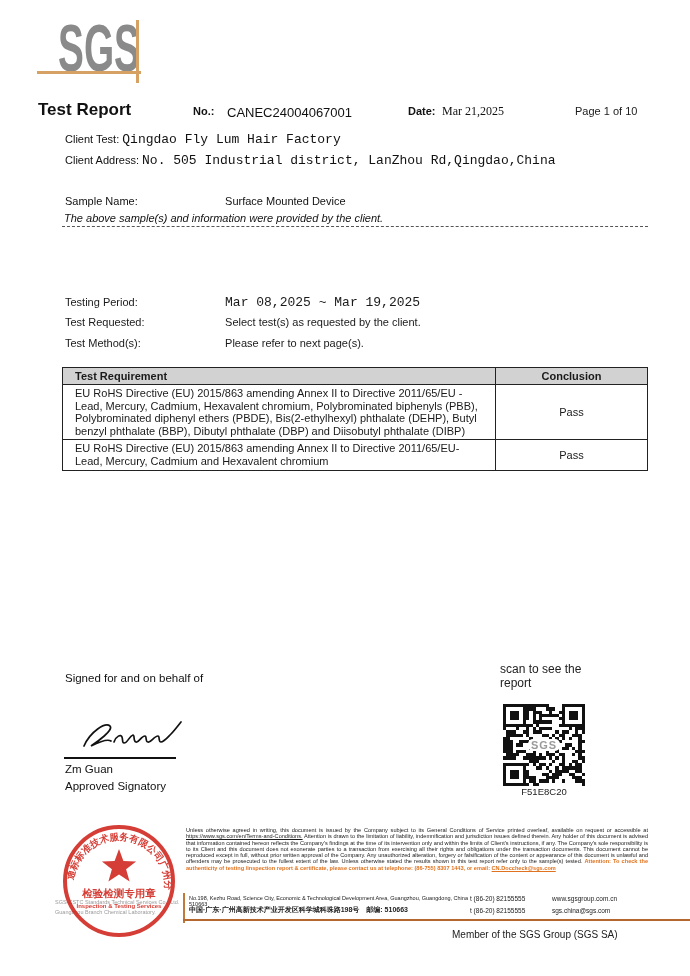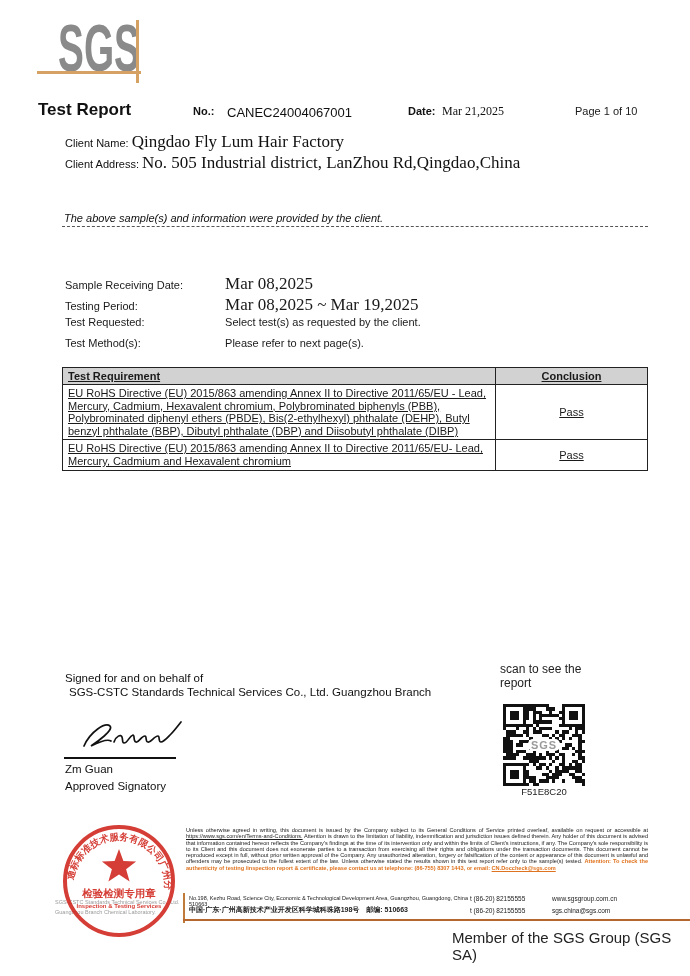--- a/index.html
+++ b/index.html
@@ -16,33 +16,33 @@
   .hdr { position:absolute; left:0; top:100px; width:690px; height:22px; }
   .hdr .title { position:absolute; left:38px; top:0; font-size:17px; font-weight:bold; color:#111; }
   .hdr .lbl { font-weight:bold; font-size:11px; color:#111; position:absolute; top:5px; }
   .hdr .val { font-size:13px; color:#111; position:absolute; top:5px; }
   .hdr .no-lbl { left:193px; } .hdr .no-val { left:227px; }
   .hdr .dt-lbl { left:408px; } .hdr .dt-val { left:442px; font-family:"Liberation Serif", serif; font-size:12px; top:4px; }
   .hdr .pg { left:575px; position:absolute; top:5px; font-size:11px; }
 
   
   .row-abs { position:absolute; font-size:11px; color:#111; }
-  .serif-v { font-family:Liberation Serif, serif; font-size:17px; }
+  .serif-v { font-family:Liberation Mono, monospace; font-size:13px; }
 
   
   .dashed { position:absolute; left:62px; top:226px; width:586px; border-top:1.5px dashed #555; }
 
   
   .info-row { position:absolute; left:65px; width:590px; font-size:11px; }
   .info-row .ilbl { display:inline-block; width:157px; }
   .info-row .ival { display:inline-block; }
 
   
   .req-table { position:absolute; left:62px; top:367px; width:586px; border-collapse:collapse; font-size:11px; }
-  .req-table th, .req-table td { border:1.4px solid #222; padding:1px 5px; vertical-align:middle;text-decoration:underline; }
+  .req-table th, .req-table td { border:1.4px solid #222; padding:1px 12px; vertical-align:middle; }
   .req-table th { background:#d2d2d2; text-align:left; font-size:11px; height:17px; }
   .req-table th.concl { text-align:center; width:152px; }
   .req-table td.req { line-height:12.6px; padding-top:2px; padding-bottom:2px; }
   .req-table td.pass { text-align:center; font-size:11px; }
 
   
   .sig-line { position:absolute; font-size:11.5px; color:#111; }
   .sig-underline { position:absolute; left:64px; top:757px; width:112px; height:2px; background:#111; }
   .sig-svg { position:absolute; left:78px; top:713px; }
 
@@ -62,21 +62,21 @@
   .legal .attn { color:#e0731f; font-weight:bold; }
   .legal .attn-lnk { color:#e0731f; font-weight:bold; text-decoration:underline; }
   .addr-vbar { position:absolute; left:183px; top:893px; width:2px; height:30px; background:#c07a3a; }
   .addr-en { position:absolute; left:189px; top:895px; width:280px; font-size:5.5px; color:#222; }
   .addr-cn { position:absolute; left:189px; top:905px; width:300px; font-size:7px; font-weight:bold; color:#222; }
   .phone1 { position:absolute; left:470px; top:895px; font-size:6.5px; color:#222; }
   .web    { position:absolute; left:552px; top:895px; font-size:6.5px; color:#222; }
   .phone2 { position:absolute; left:470px; top:907px; font-size:6.5px; color:#222; }
   .email  { position:absolute; left:552px; top:907px; font-size:6.5px; color:#222; }
   .foot-hline { position:absolute; left:183px; top:919px; width:507px; height:2px; background:#b5672f; }
-  .member { position:absolute; left:452px; top:929px; font-size:15px; color:#222; }
+  .member { position:absolute; left:452px; top:929px; font-size:10px; color:#222; }
 </style>
 </head>
 <body>
 
 <div class="page">
 
   <div class="logo-wrap">
     <svg width="120" height="70">
       <text x="4" y="55" font-size="66" font-weight="bold" fill="#8a8a8a" font-family="Liberation Sans, sans-serif" textLength="82" lengthAdjust="spacingAndGlyphs">SGS</text>
     </svg>
@@ -87,36 +87,36 @@
   <div class="hdr">
     <span class="title">Test Report</span>
     <span class="lbl no-lbl">No.:</span>
     <span class="val no-val">CANEC24004067001</span>
     <span class="lbl dt-lbl">Date:</span>
     <span class="val dt-val">Mar 21,2025</span>
     <span class="pg">Page 1 of 10</span>
   </div>
 
   <div class="row-abs" style="left:65px; top:132px;">
-    <span>Client Name:</span>
+    <span>Client Test:</span>
     <span class="serif-v">Qingdao Fly Lum Hair Factory</span>
   </div>
   <div class="row-abs" style="left:65px; top:153px;">
     <span>Client Address:</span>
     <span class="serif-v">No. 505 Industrial district, LanZhou Rd,Qingdao,China</span>
   </div>
 
+  <div class="row-abs" style="left:65px; top:195px;">
+    <span style="display:inline-block;width:157px;">Sample Name:</span>
+    <span>Surface Mounted Device</span>
+  </div>
   <div class="row-abs" style="left:64px; top:212px;font-style:italic;">The above sample(s) and information were provided by the client.</div>
 
   <div class="dashed"></div>
 
-  <div class="info-row" style="top:274px;">
-    <span class="ilbl">Sample Receiving Date:</span>
-    <span class="ival serif-v">Mar 08,2025</span>
-  </div>
   <div class="info-row" style="top:295px;">
     <span class="ilbl">Testing Period:</span>
     <span class="ival serif-v">Mar 08,2025 ~ Mar 19,2025</span>
   </div>
   <div class="info-row" style="top:316px;">
     <span class="ilbl">Test Requested:</span>
     <span class="ival">Select test(s) as requested by the client.</span>
   </div>
   <div class="info-row" style="top:337px;">
     <span class="ilbl">Test Method(s):</span>
@@ -136,21 +136,20 @@
         <td class="pass">Pass</td>
       </tr>
       <tr>
         <td class="req">EU RoHS Directive (EU) 2015/863 amending Annex II to Directive 2011/65/EU- Lead, Mercury, Cadmium and Hexavalent chromium</td>
         <td class="pass">Pass</td>
       </tr>
     </tbody>
   </table>
 
   <div class="sig-line" style="left:65px; top:672px;">Signed for and on behalf of</div>
-  <div class="sig-line" style="left:69px; top:686px;">SGS-CSTC Standards Technical Services Co., Ltd. Guangzhou Branch</div>
   <svg class="sig-svg" width="110" height="45" viewBox="0 0 110 45">
     <path d="M6 33 C12 19 27 9 32 13 C36 17 19 29 13 33 C21 29 30 26 33 28
              M36 29 C38 23 43 21 44 24 C45 27 44 30 46 30 C50 30 51 23 55 22 C57 22 55 29 58 29
              C61 30 63 23 67 23 C69 23 67 29 70 29 C73 30 76 23 80 23 C82 23 80 29 83 29
              C86 29 90 24 93 21 C96 18 99 14 103 9" stroke="#111" stroke-width="1.7" fill="none" stroke-linecap="round"></path>
   </svg>
   <div class="sig-underline"></div>
   <div class="sig-line" style="left:65px; top:763px;">Zm Guan</div>
   <div class="sig-line" style="left:65px; top:780px;">Approved Signatory</div>
 

